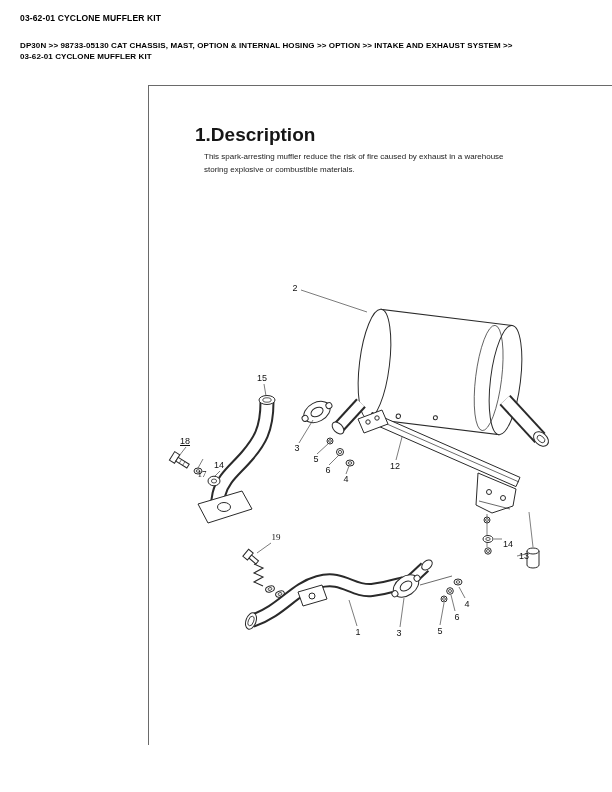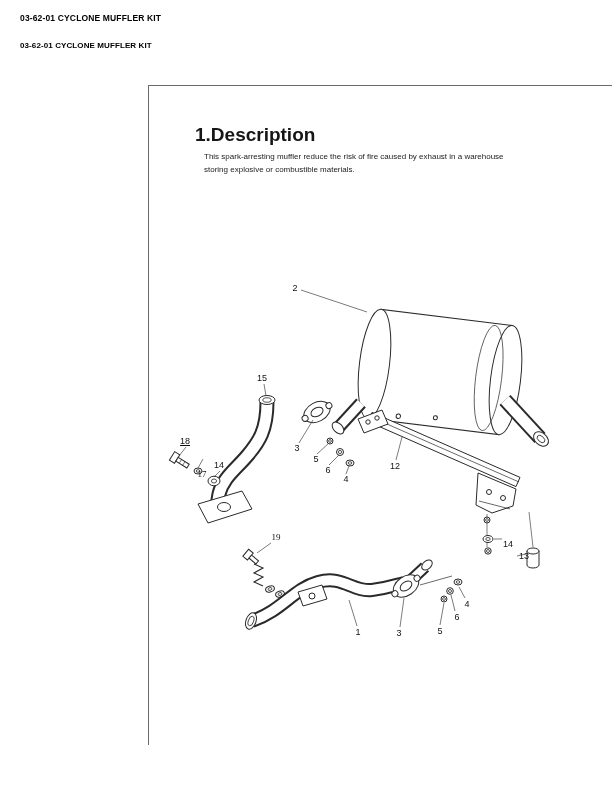--- a/index.html
+++ b/index.html
@@ -36,20 +36,21 @@
   }
 </style>
 </head>
 <body>
 
 <div class="page">
 
   <div class="doc-title">03-62-01 CYCLONE MUFFLER KIT</div>
 
   <div class="breadcrumb">
+    <div>DP30N &gt;&gt; 98733-05130 CAT CHASSIS, MAST, OPTION &amp; INTERNAL HOSING &gt;&gt; OPTION &gt;&gt; INTAKE AND EXHAUST SYSTEM &gt;&gt;</div>
     <div>03-62-01 CYCLONE MUFFLER KIT</div>
   </div>
 
   <div class="content-frame">
     <div class="desc-heading">1.Description</div>
     <div class="desc-text">
       <div>This spark-arresting muffler reduce the risk of fire caused by exhaust in a warehouse</div>
       <div>storing explosive or combustible materials.</div>
     </div>
   </div>

